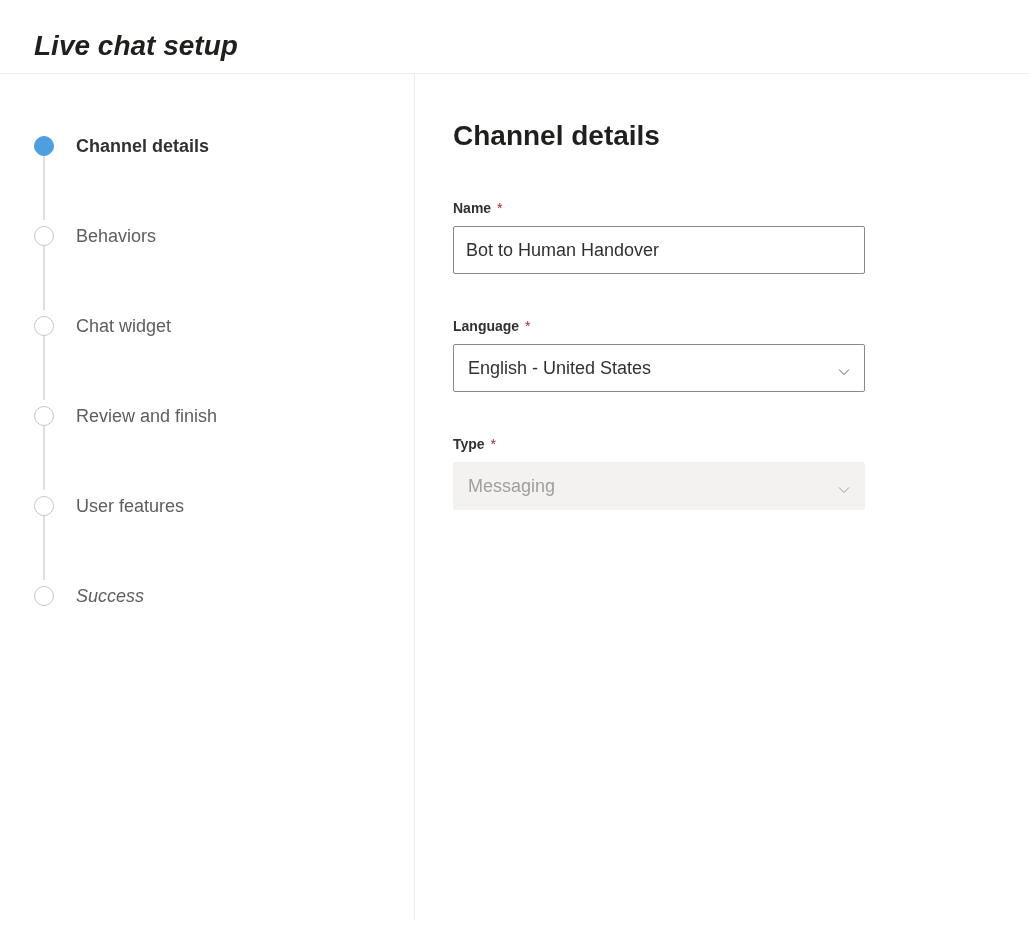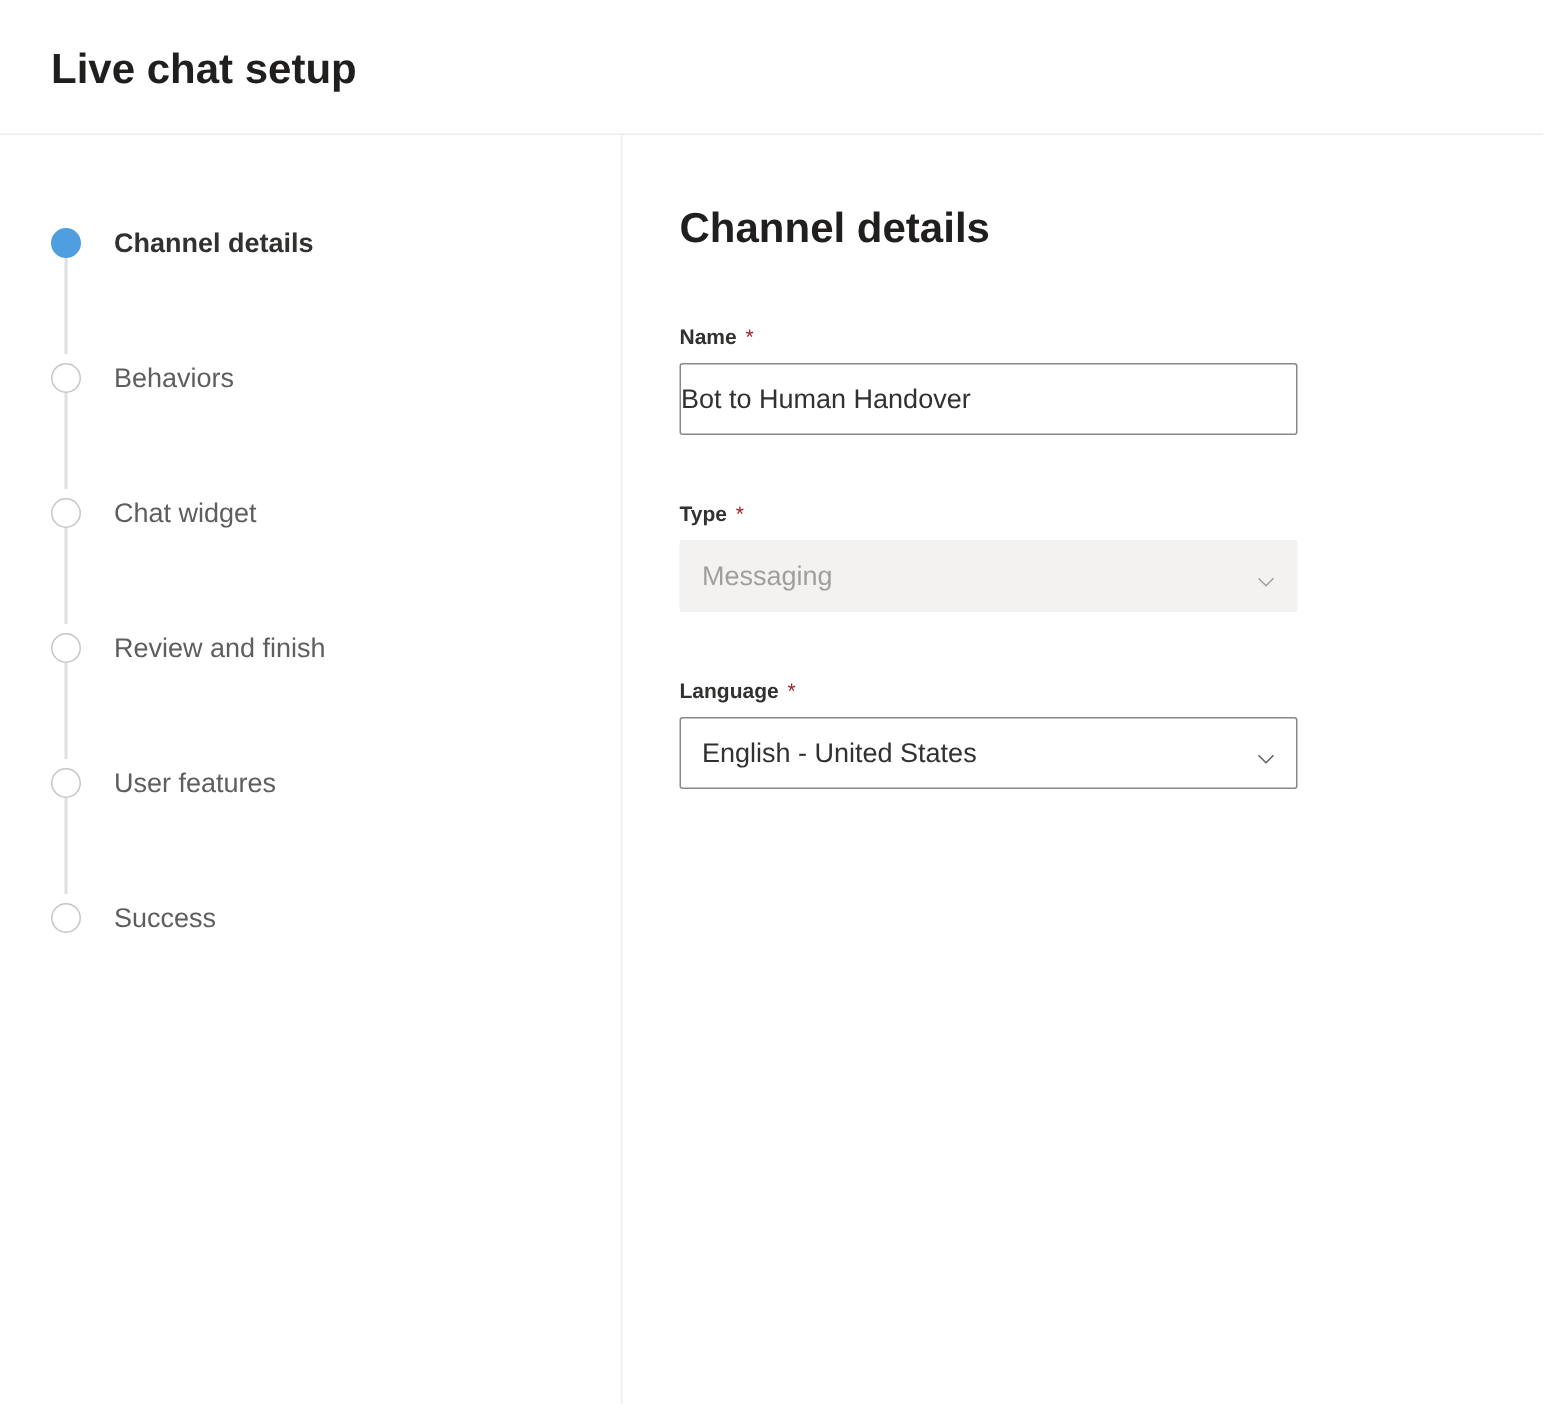--- a/index.html
+++ b/index.html
@@ -8,22 +8,23 @@
       padding: 0;
     }
     body {
       font-family: "Segoe UI", -apple-system, BlinkMacSystemFont, sans-serif;
       color: #323130;
       background: #ffffff;
       width: 1029px;
       height: 943px;
     }
     .header {
-      padding: 30px 0 27px 34px;
+      padding: 30px 0 11px 34px;
       border-bottom: 1px solid #edebe9;
+      font-style: italic;
     }
     .header h1 {
       font-size: 28px;
       font-weight: 600;
       color: #201f1e;
     }
     .content {
       display: flex;
     }
     .sidebar {
@@ -38,20 +39,21 @@
     .step {
       display: flex;
       align-items: center;
       position: relative;
       height: 24px;
       margin-bottom: 66px;
       cursor: pointer;
     }
     .step:last-child {
       margin-bottom: 16px;
+      font-style: italic;
     }
     .step-circle {
       width: 20px;
       height: 20px;
       border-radius: 50%;
       border: 1.5px solid #c8c6c4;
       background: #ffffff;
       flex-shrink: 0;
       z-index: 1;
     }
@@ -101,21 +103,21 @@
       display: block;
     }
     .required {
       color: #a4262c;
       font-weight: 400;
       margin-left: 2px;
     }
     .text-input {
       width: 412px;
       height: 48px;
-      padding: 0 0;
+      padding: 0 12px;
       font-size: 18px;
       font-family: inherit;
       color: #323130;
       border: 1px solid #8a8886;
       border-radius: 2px;
       background: #ffffff;
       outline: none;
     }
     .select {
       width: 412px;
@@ -198,47 +200,47 @@
 
   <div class="main">
     <h2>Channel details</h2>
 
     <div class="field">
       <label class="field-label">
         <span>Name</span>
         <span class="required">*</span>
       </label>
       <input type="text" class="text-input" value="Bot to Human Handover" style="">
+    </div>
+
+    <div class="field">
+      <label class="field-label">
+        <span>Language</span>
+        <span class="required">*</span>
+      </label>
+      <div class="select">
+        <span>English - United States</span>
+        <span class="chevron">
+          <svg viewBox="0 0 12 12">
+              <path d="M1 3.5 L6 8.5 L11 3.5" stroke="#605e5c" stroke-width="1" fill="none"></path>
+            </svg>
+        </span>
+      </div>
     </div>
 
     <div class="field">
       <label class="field-label">
         <span>Type</span>
         <span class="required">*</span>
       </label>
       <div class="select disabled">
         <span>Messaging</span>
         <span class="chevron">
           <svg viewBox="0 0 12 12">
               <path d="M1 3.5 L6 8.5 L11 3.5" stroke="#a19f9d" stroke-width="1" fill="none"></path>
             </svg>
         </span>
       </div>
     </div>
 
-    <div class="field">
-      <label class="field-label">
-        <span>Language</span>
-        <span class="required">*</span>
-      </label>
-      <div class="select">
-        <span>English - United States</span>
-        <span class="chevron">
-          <svg viewBox="0 0 12 12">
-              <path d="M1 3.5 L6 8.5 L11 3.5" stroke="#605e5c" stroke-width="1" fill="none"></path>
-            </svg>
-        </span>
-      </div>
-    </div>
-
 
   </div>
 </div>
 
 </body></html>

